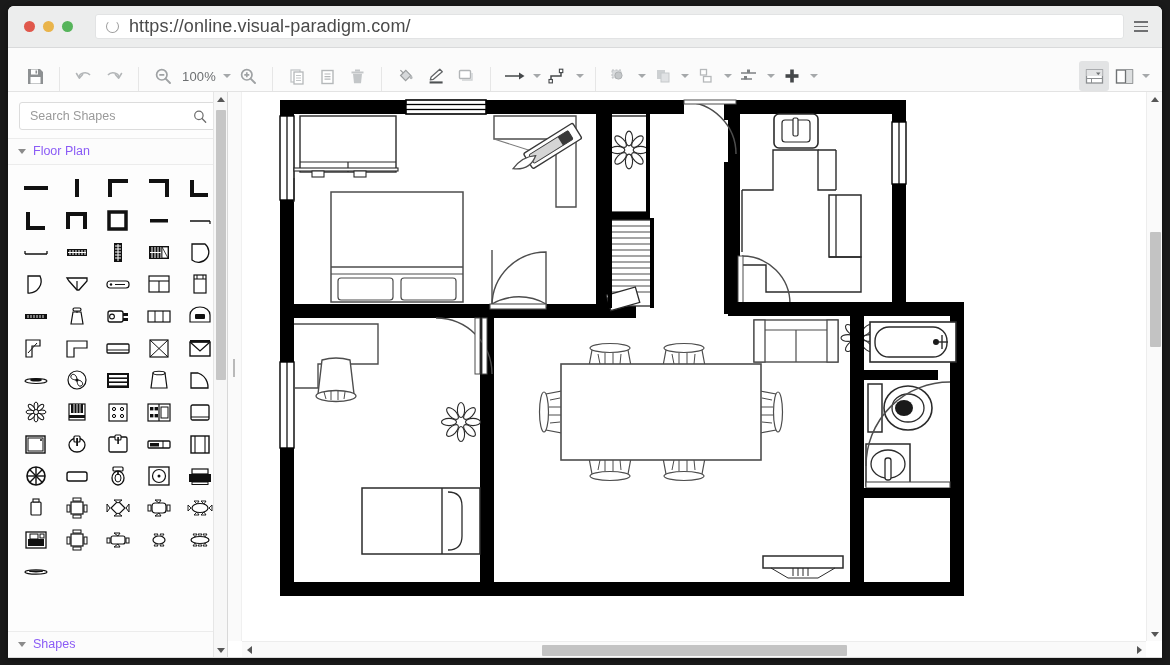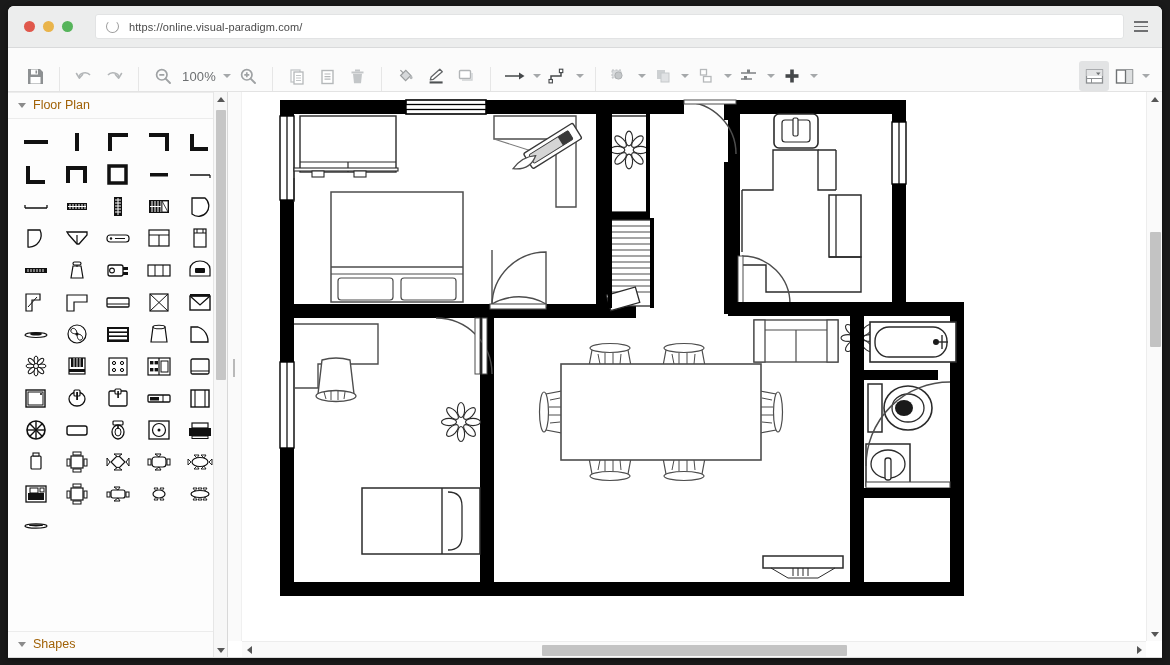--- a/index.html
+++ b/index.html
@@ -46,21 +46,21 @@
     border: 1px solid #e2e3e4;
   }
   .url-reload {
     width: 13px; height: 13px;
     border: 1.6px solid #9b9b9b;
     border-radius: 50%;
     border-top-color: transparent;
     margin-right: 10px;
     flex: none;
   }
-  .url-text { font-size: 11px; color: #4a4a4a; letter-spacing: .1px; }
+  .url-text { font-size: 18px; color: #4a4a4a; letter-spacing: .1px; }
   .hamburger { width: 22px; padding: 0 4px; display: flex; flex-direction: column; gap: 3px; cursor: pointer; }
   .hamburger i { display: block; height: 1.6px; background: #6f7072; }
 
   
   .toolbar {
     height: 44px;
     background: #fbfbfb;
     border-bottom: 1px solid #e3e3e3;
     display: flex;
     align-items: flex-end;
@@ -102,21 +102,21 @@
     display: flex; align-items: center; padding: 0 8px; background: #fff;
   }
   .search-box input {
     border: none; outline: none; flex: 1; font-size: 12.5px; color: #555;
     font-family: "Liberation Sans", sans-serif; background: transparent;
   }
   .search-box input::placeholder { color: #9a9a9a; }
   .sec-header {
     display: flex; align-items: center; gap: 7px;
     padding: 5px 12px 6px 10px;
-    font-size: 12.5px; color: #a16207;
+    font-size: 12.5px; color: #8b5cf6;
     border-top: 1px solid #ececec;
     border-bottom: 1px solid #ececec;
     background: #fcfcfc;
     cursor: pointer;
     position: relative;
   }
   .tri-down { width: 0; height: 0; border-left: 4.5px solid transparent; border-right: 4.5px solid transparent; border-top: 5px solid #8b8b8b; }
   .shape-scroll { flex: 1; overflow: hidden; position: relative; }
   .shape-grid {
     display: grid;
@@ -397,20 +397,29 @@
       </div>
       <div class="tb-caret">
           <span class="caret"></span>
         </div>
     </div>
   </div>
 
   <div class="workspace">
 
     <div class="sidebar">
+      <div class="search-wrap">
+        <div class="search-box">
+          <input type="text" placeholder="Search Shapes" style="">
+          <svg width="15" height="15" viewBox="0 0 15 15">
+              <circle cx="6.3" cy="6.3" r="4.5" stroke="#6d6d6d" stroke-width="1.3" fill="none"></circle>
+              <line x1="9.7" y1="9.7" x2="13.6" y2="13.6" stroke="#6d6d6d" stroke-width="1.4" stroke-linecap="round"></line>
+            </svg>
+        </div>
+      </div>
 
       <div class="sec-header">
         <span class="tri-down"></span>
         <span>Floor Plan</span>
       </div>
 
       <div class="shape-scroll">
         <div class="shape-grid">
 
           <div class="shape-cell">

